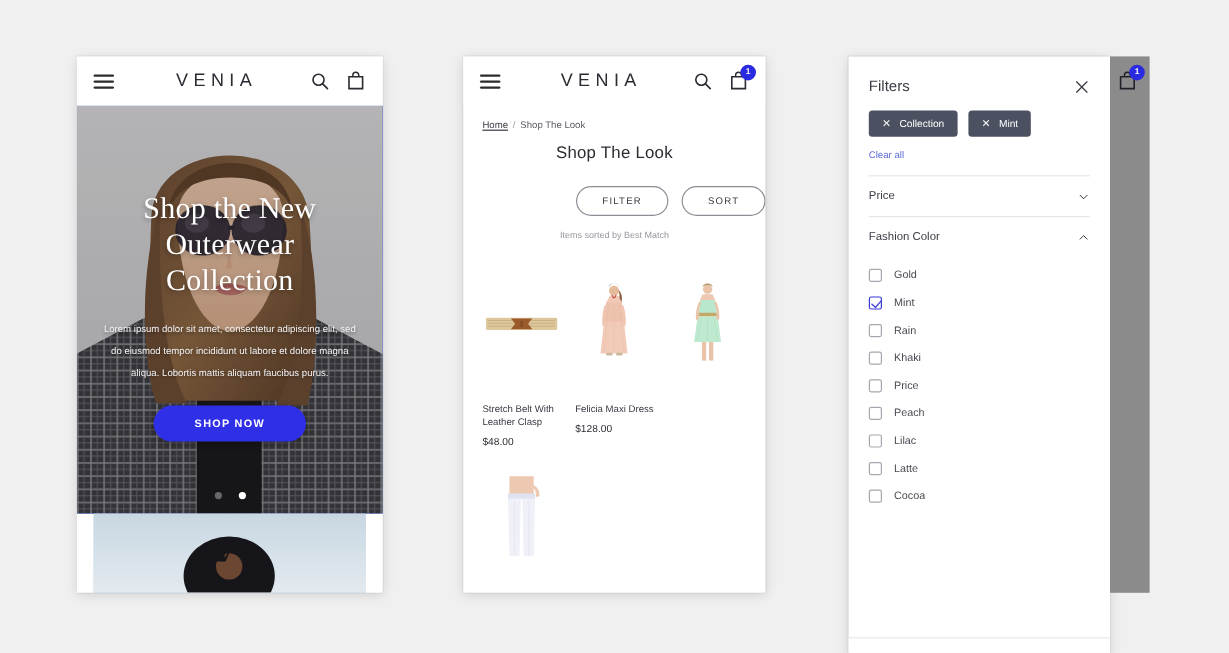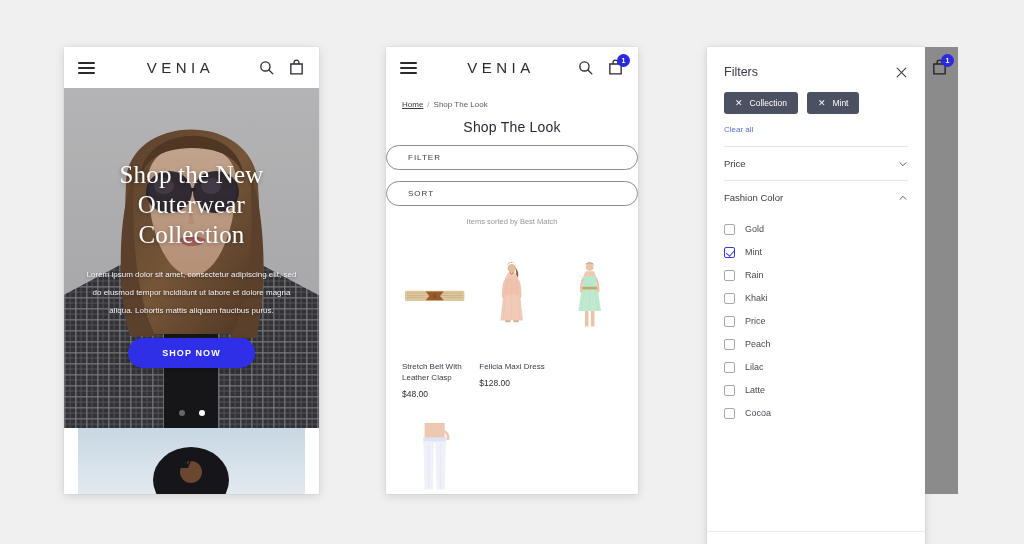--- a/index.html
+++ b/index.html
@@ -68,21 +68,21 @@
   .hero2 { position: relative; height: 66px; margin: 0 14px; overflow: hidden; background: #b9cede; }
 
   
   .crumbs { padding: 12px 16px 0; font-size: 8px; color: #5c5c66; }
   .crumbs a { color: #3a3a44; text-decoration: underline; cursor: pointer; }
   .crumb-sep { margin: 0 4px; color: #9a9aa2; }
   .page-title {
     text-align: center; font-size: 14px; color: #2b2b33; font-weight: 400;
     margin-top: 10px; letter-spacing: .2px;
   }
-  .pillrow { display: flex; justify-content: flex-end; gap: 11px; margin-top: 10px; flex-direction: column; }
+  .pillrow { display: flex; justify-content: flex-end; gap: 11px; margin-top: 20px; }
   .pill {
     border: 1px solid #8d8d96; border-radius: 16px; padding: 7px 21px;
     font-size: 8px; letter-spacing: 1px; color: #3a3a44; background: #fff; cursor: pointer;
   }
   .sortedby { text-align: center; font-size: 7.5px; color: #97979f; margin-top: 11px; }
   .grid { display: grid; grid-template-columns: 1fr 1fr 1fr; gap: 0 12px; padding: 10px 16px 0; }
   .pcard { }
   .pimg { height: 118px; background: #fff; position: relative; overflow: hidden; }
   .pname { font-size: 8px; color: #3a3a44; line-height: 11px; margin-top: 7px; }
   .pprice { font-size: 8.5px; color: #2b2b33; margin-top: 6px; }

